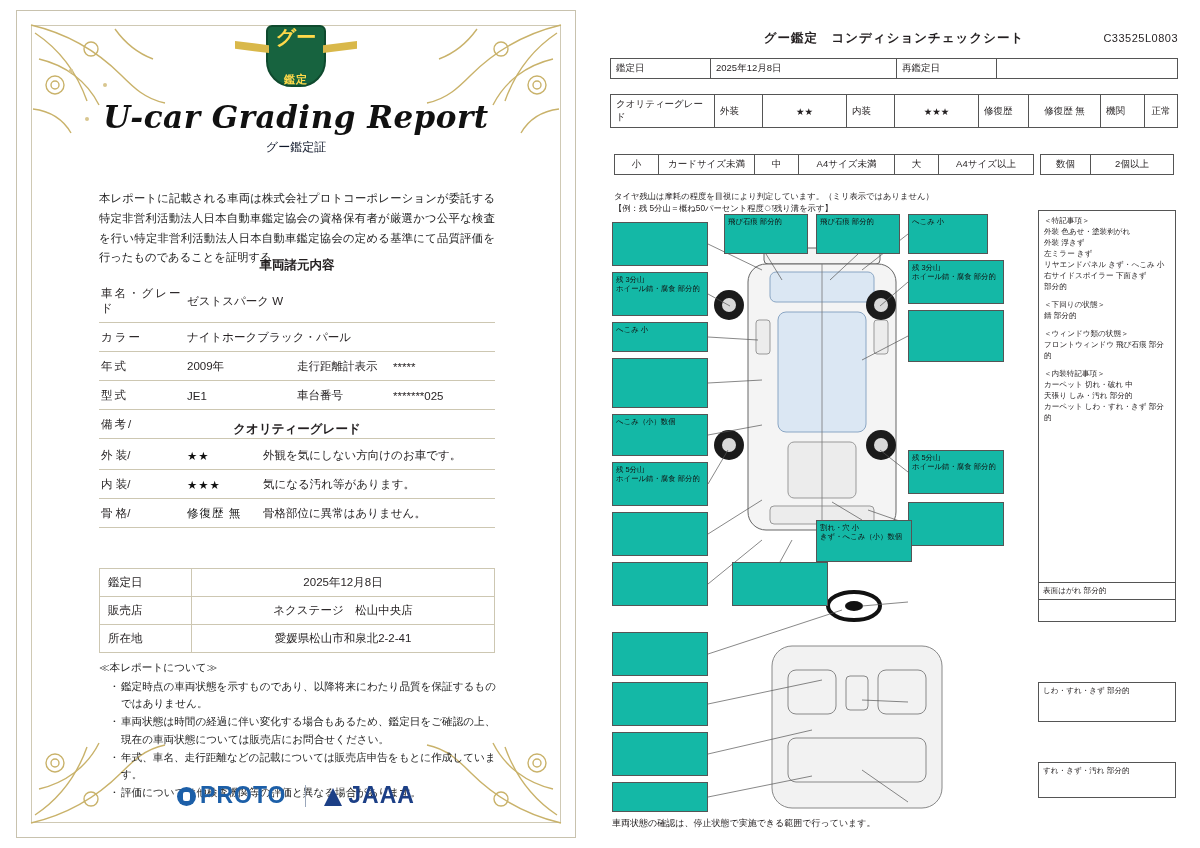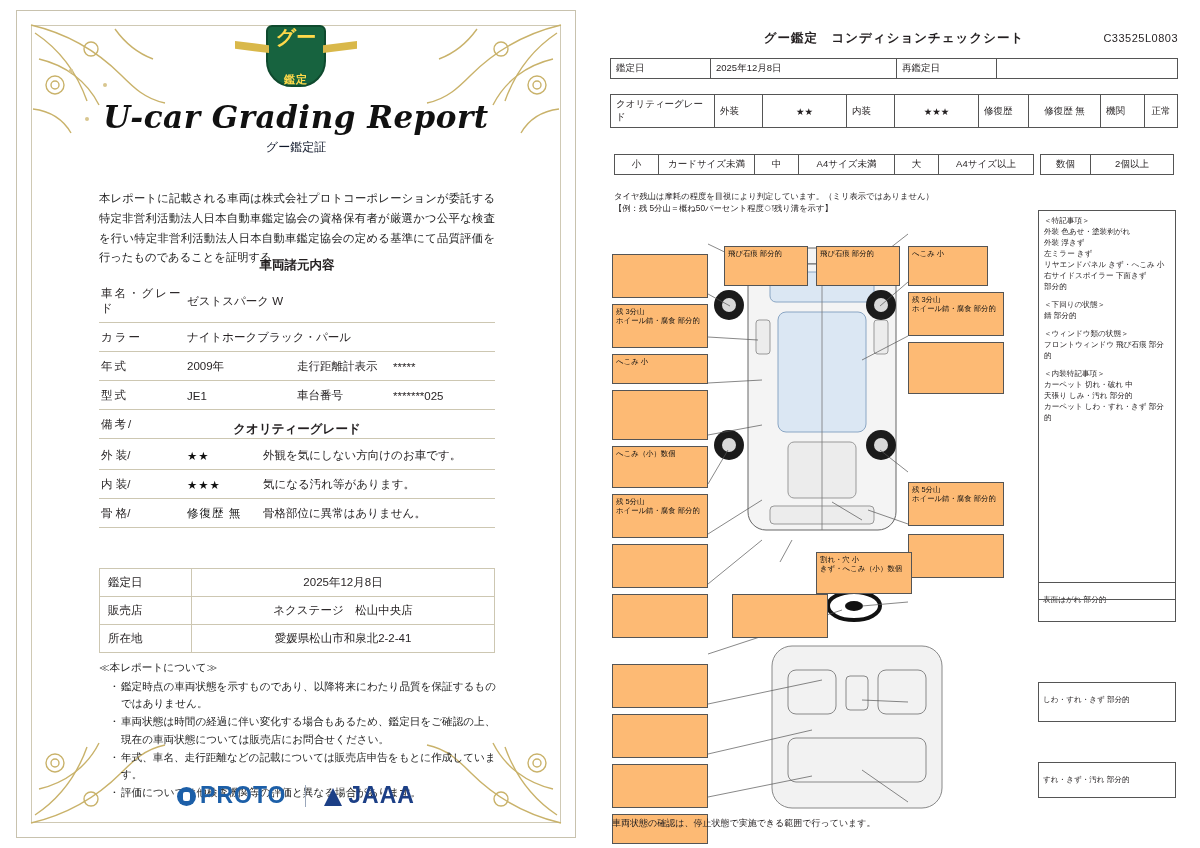--- a/index.html
+++ b/index.html
@@ -146,32 +146,32 @@
   .note-tire {
     position:absolute; left:10px; top:180px; width:420px;
     font-size:8.3px; line-height:1.5;
   }
 
   
   .diagram {
     position:absolute; left:8px; top:200px; width:418px; height:600px;
   }
   .cbox {
-    position:absolute; border:1px solid #555; background:#fdba74;
-    font-size:7.4px; line-height:1.25; padding:2px 3px; color:#111;margin-top:32px;
+    position:absolute; border:1px solid #555; background:#14b8a6;
+    font-size:7.4px; line-height:1.25; padding:2px 3px; color:#111;
   }
   .rightcol {
     position:absolute; left:434px; top:200px; width:138px; height:390px;
     border:1px solid #555; padding:4px 5px; font-size:7.6px; line-height:1.45;
   }
   .rightcol .grp { margin-bottom:7px; }
   .rightcol .gt { }
   .rcbox {
     position:absolute; left:434px; border:1px solid #555; background:#fff;
-    width:138px; font-size:7.6px; padding:12px 4px;
+    width:138px; font-size:7.6px; padding:3px 4px;
   }
   .footer-note {
     position:absolute; left:8px; bottom:8px; font-size:9px;
   }
 
   
   .car-svg { position:absolute; left:96px; top:24px; }
   .wheel-svg{ position:absolute; }
 </style>
 </head>

